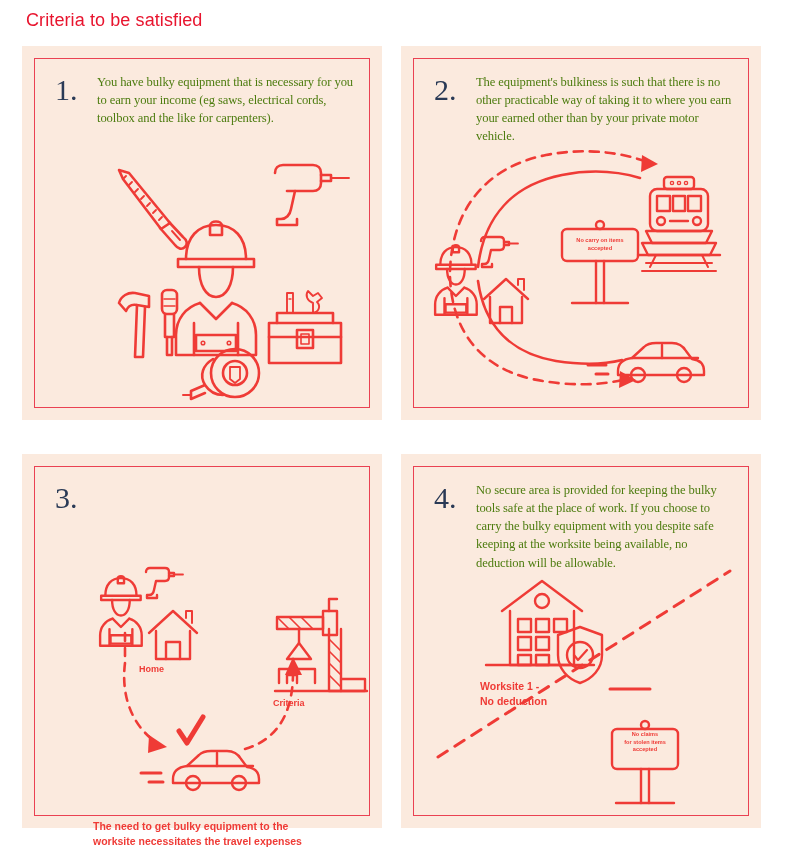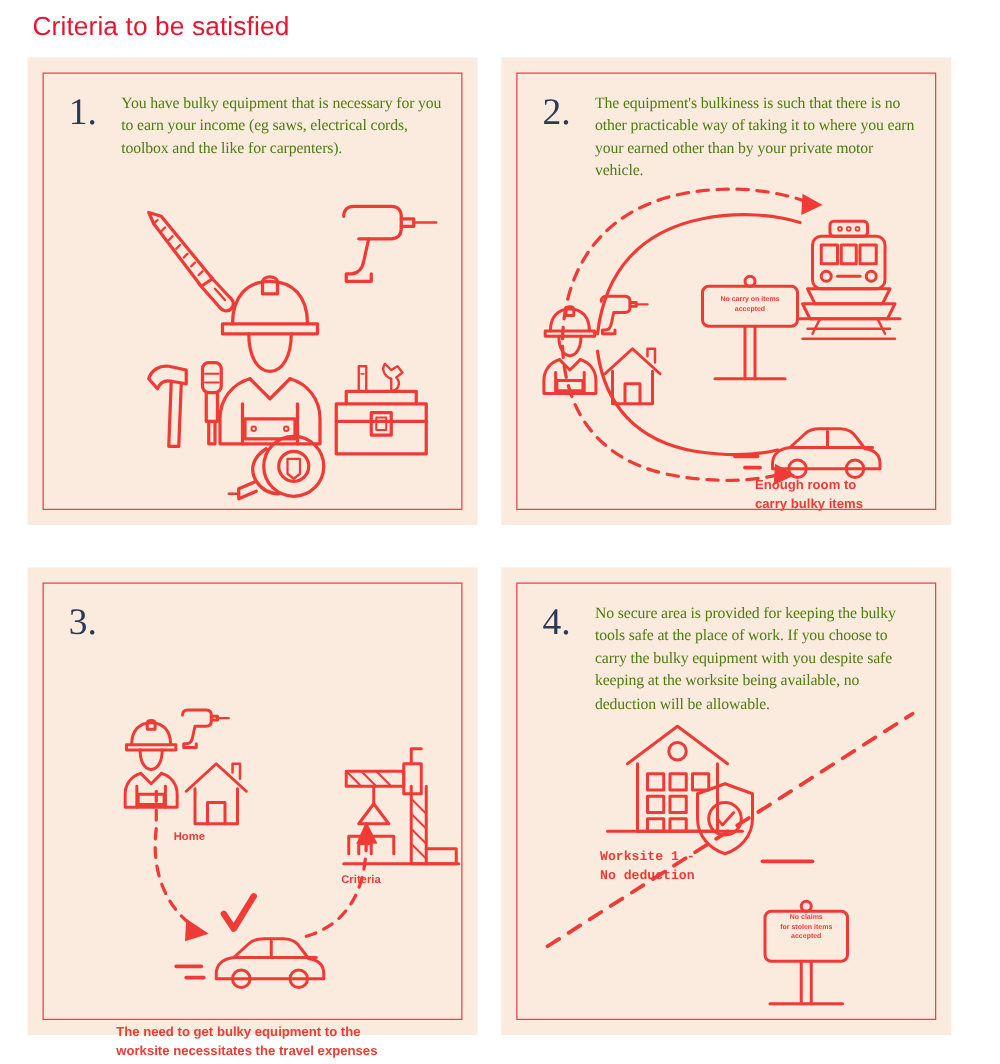--- a/index.html
+++ b/index.html
@@ -14,21 +14,21 @@
     font-family: "Liberation Sans", sans-serif;
     overflow: hidden;
   }
 
   
   .page-title {
     position: absolute;
     left: 26px;
     top: 10px;
     font-family: "Liberation Sans", sans-serif;
-    font-size: 21px;
+    font-size: 18px;
     font-weight: 400;
     color: #e8142e;
     letter-spacing: 0.1px;
     white-space: nowrap;
   }
 
   
   .grid {
     position: absolute;
     left: 22px;
@@ -279,22 +279,20 @@
             <circle cx="74" cy="34" r="7"></circle>
             <path d="M-22 24 L-4 24" stroke-width="3"></path>
             <path d="M-14 33 L-2 33" stroke-width="3"></path>
           </g>
         </svg>
       </div>
 
       <div class="cap mini" style="left:148px; top:178px; width:76px;">No carry on items
 accepted</div>
 
-      <div class="cap" style="left:190px; top:322px; width:150px;">Enough room to
-carry bulky items</div>
     </div>
   </div>
 
   <div class="panel p3">
     <div class="panel-inner">
 
       <div class="head">
         <div class="num">3.</div>
       </div>
 
@@ -408,21 +406,21 @@
 
           <g transform="translate(196,252)">
             <rect x="2" y="10" width="66" height="40" rx="5"></rect>
             <circle cx="35" cy="6" r="4"></circle>
             <path d="M31 50 L31 84 M39 50 L39 84"></path>
             <path d="M6 84 L64 84"></path>
           </g>
         </svg>
       </div>
 
-      <div class="cap" style="left:66px; top:212px; width:150px;font-family:Liberation Mono, monospace;">Worksite 1 -
+      <div class="cap" style="left:66px; top:212px; width:150px;">Worksite 1 -
 No deduction</div>
 
       <div class="cap mini" style="left:198px; top:264px; width:66px;">No claims
 for stolen items
 accepted</div>
 
     </div>
   </div>
 
 </div>

